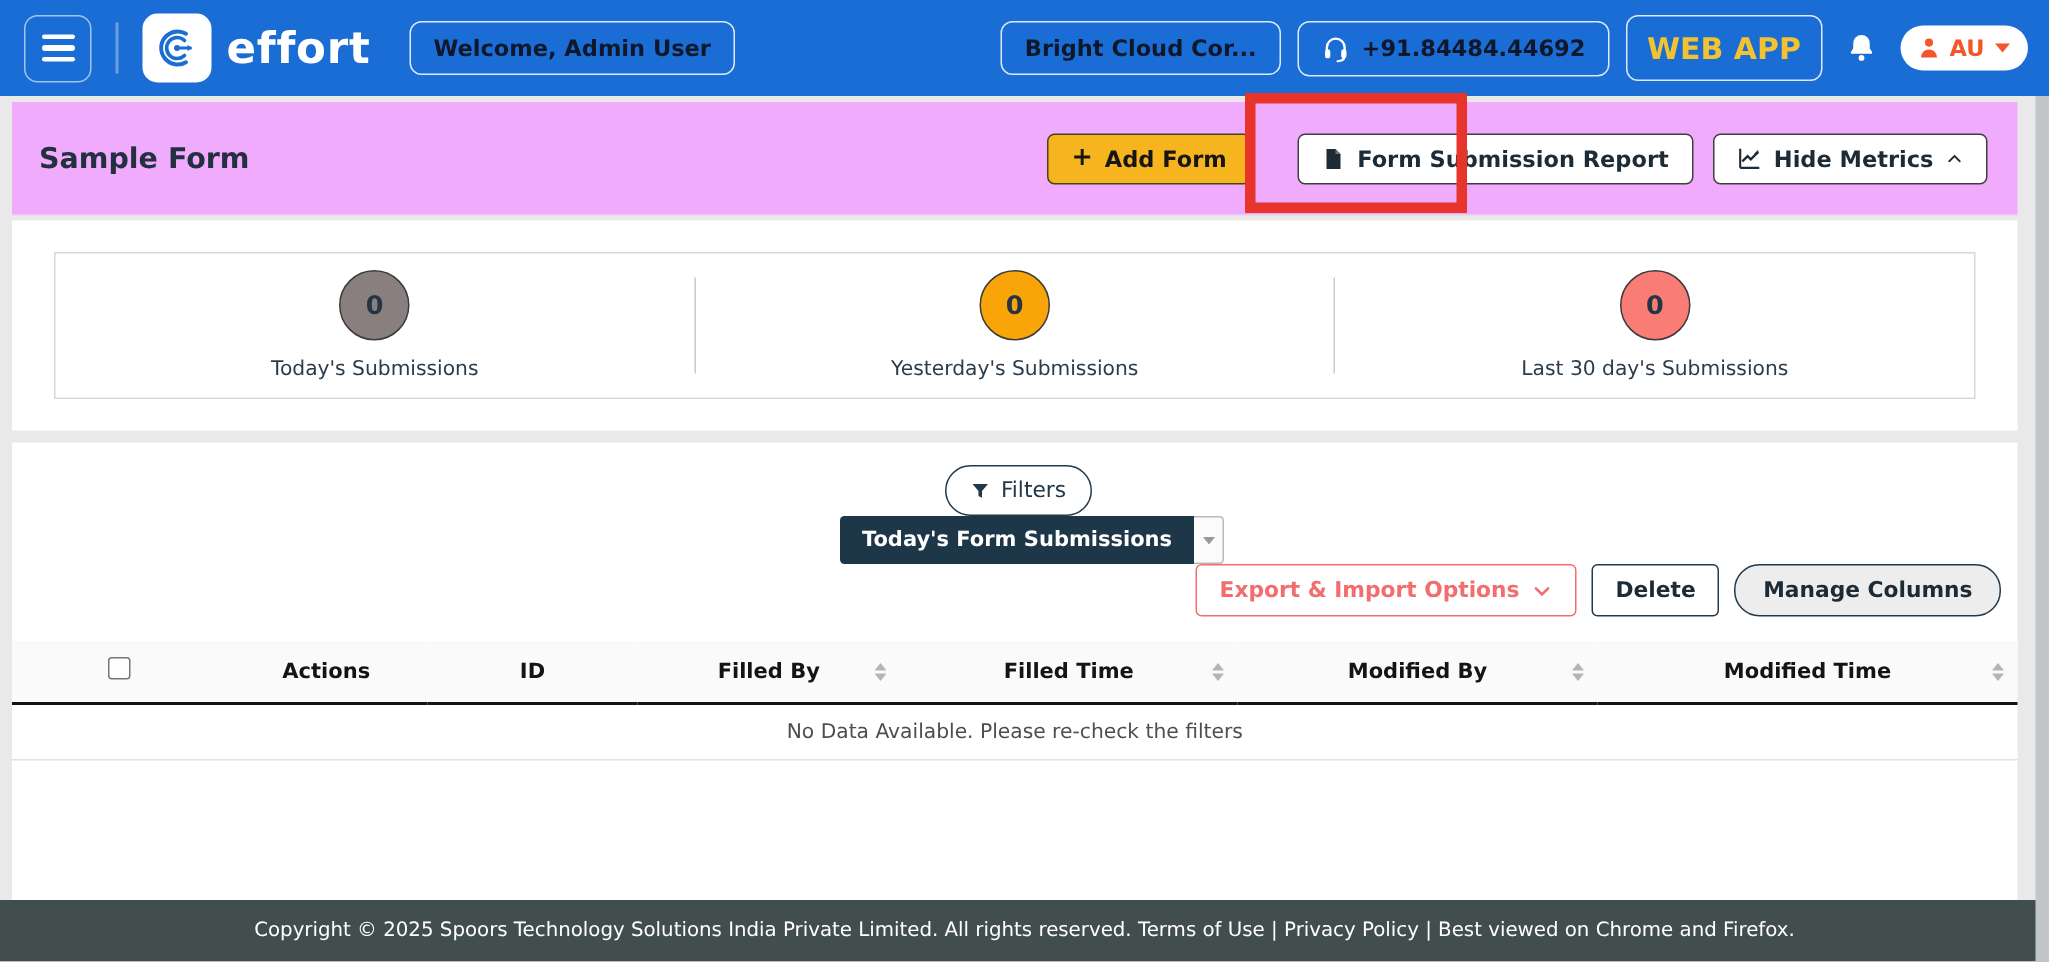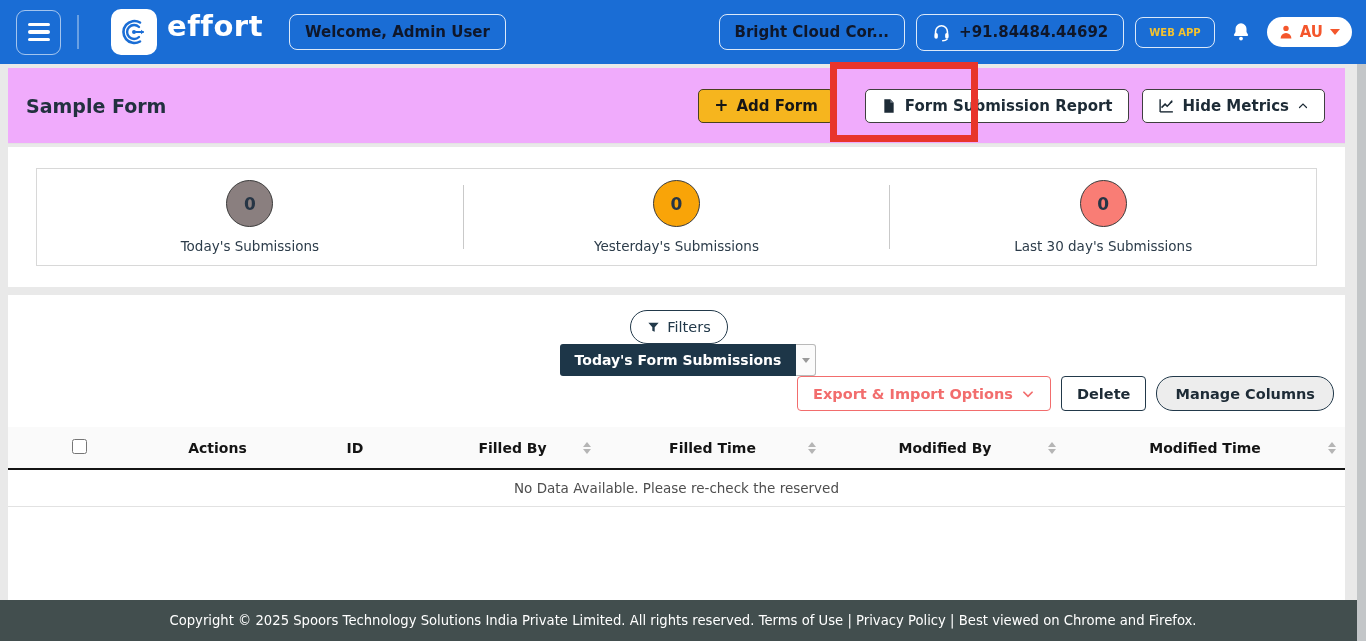--- a/index.html
+++ b/index.html
@@ -18,32 +18,32 @@
     display:flex; align-items:center;
     padding:0 14px 0 16px;
   }
   .hamburger {
     width:45px; height:45px; border:1px solid rgba(255,255,255,.6);
     border-radius:9px; background:transparent; cursor:pointer;
     display:flex; flex-direction:column; justify-content:center; align-items:center; gap:4px;
   }
   .hamburger span{ width:22px; height:3.5px; background:#fff; border-radius:2px; }
   .top-divider { width:2px; height:34px; background:rgba(255,255,255,.35); margin:0 16px; }
-  .logo-wrap { display:flex; align-items:flex-start;margin-left:16px; }
+  .logo-wrap { display:flex; align-items:center; }
   .logo-box { width:46px; height:46px; background:#fff; border-radius:10px; display:flex; align-items:center; justify-content:center; }
   .wordmark { color:#fff; font-size:29px; font-weight:700; margin-left:10px; letter-spacing:.5px; }
   .pill-btn {
     border:1.5px solid rgba(255,255,255,.85); border-radius:8px; background:transparent;
     color:#0f172a; font-size:15px; font-weight:600; padding:8px 15px; cursor:pointer;
     display:flex; align-items:center; gap:8px; white-space:nowrap;
     font-family:inherit;
   }
   .welcome { margin-left:26px; }
   .top-right { margin-left:auto; display:flex; align-items:center; gap:11px; }
-  .webapp { color:#f2c230; font-weight:700; font-size:10px; padding:9px 13px; }
+  .webapp { color:#f2c230; font-weight:700; font-size:20px; padding:9px 13px; }
   .bell-wrap { background:transparent; border:none; cursor:pointer; display:flex; padding:0 4px; }
   .avatar-pill {
     background:#fff; border:none; border-radius:17px; padding:6px 12px 6px 10px;
     display:flex; align-items:center; gap:5px; cursor:pointer; font-family:inherit;
   }
   .avatar-pill .initials { color:#f4562c; font-weight:700; font-size:15px; }
   .caret-down-orange { width:0; height:0; border-left:5px solid transparent; border-right:5px solid transparent; border-top:6px solid #f4562c; margin-left:2px; }
 
   
   .content { margin-left:8px; width:1337px; }
@@ -329,21 +329,21 @@
             <span>Modified Time</span>
             <span class="sort-icon">
                 <span class="up"></span>
                 <span class="down"></span>
               </span>
           </th>
         </tr>
       </thead>
       <tbody>
         <tr>
-          <td colspan="7">No Data Available. Please re-check the reserved</td>
+          <td colspan="7">No Data Available. Please re-check the filters</td>
         </tr>
       </tbody>
     </table>
   </section>
 </div>
 
 <footer class="footer">
   <span>Copyright © 2025 Spoors Technology Solutions India Private Limited. All rights reserved. </span>
   <span class="link">Terms of Use</span>
   <span> | </span>

